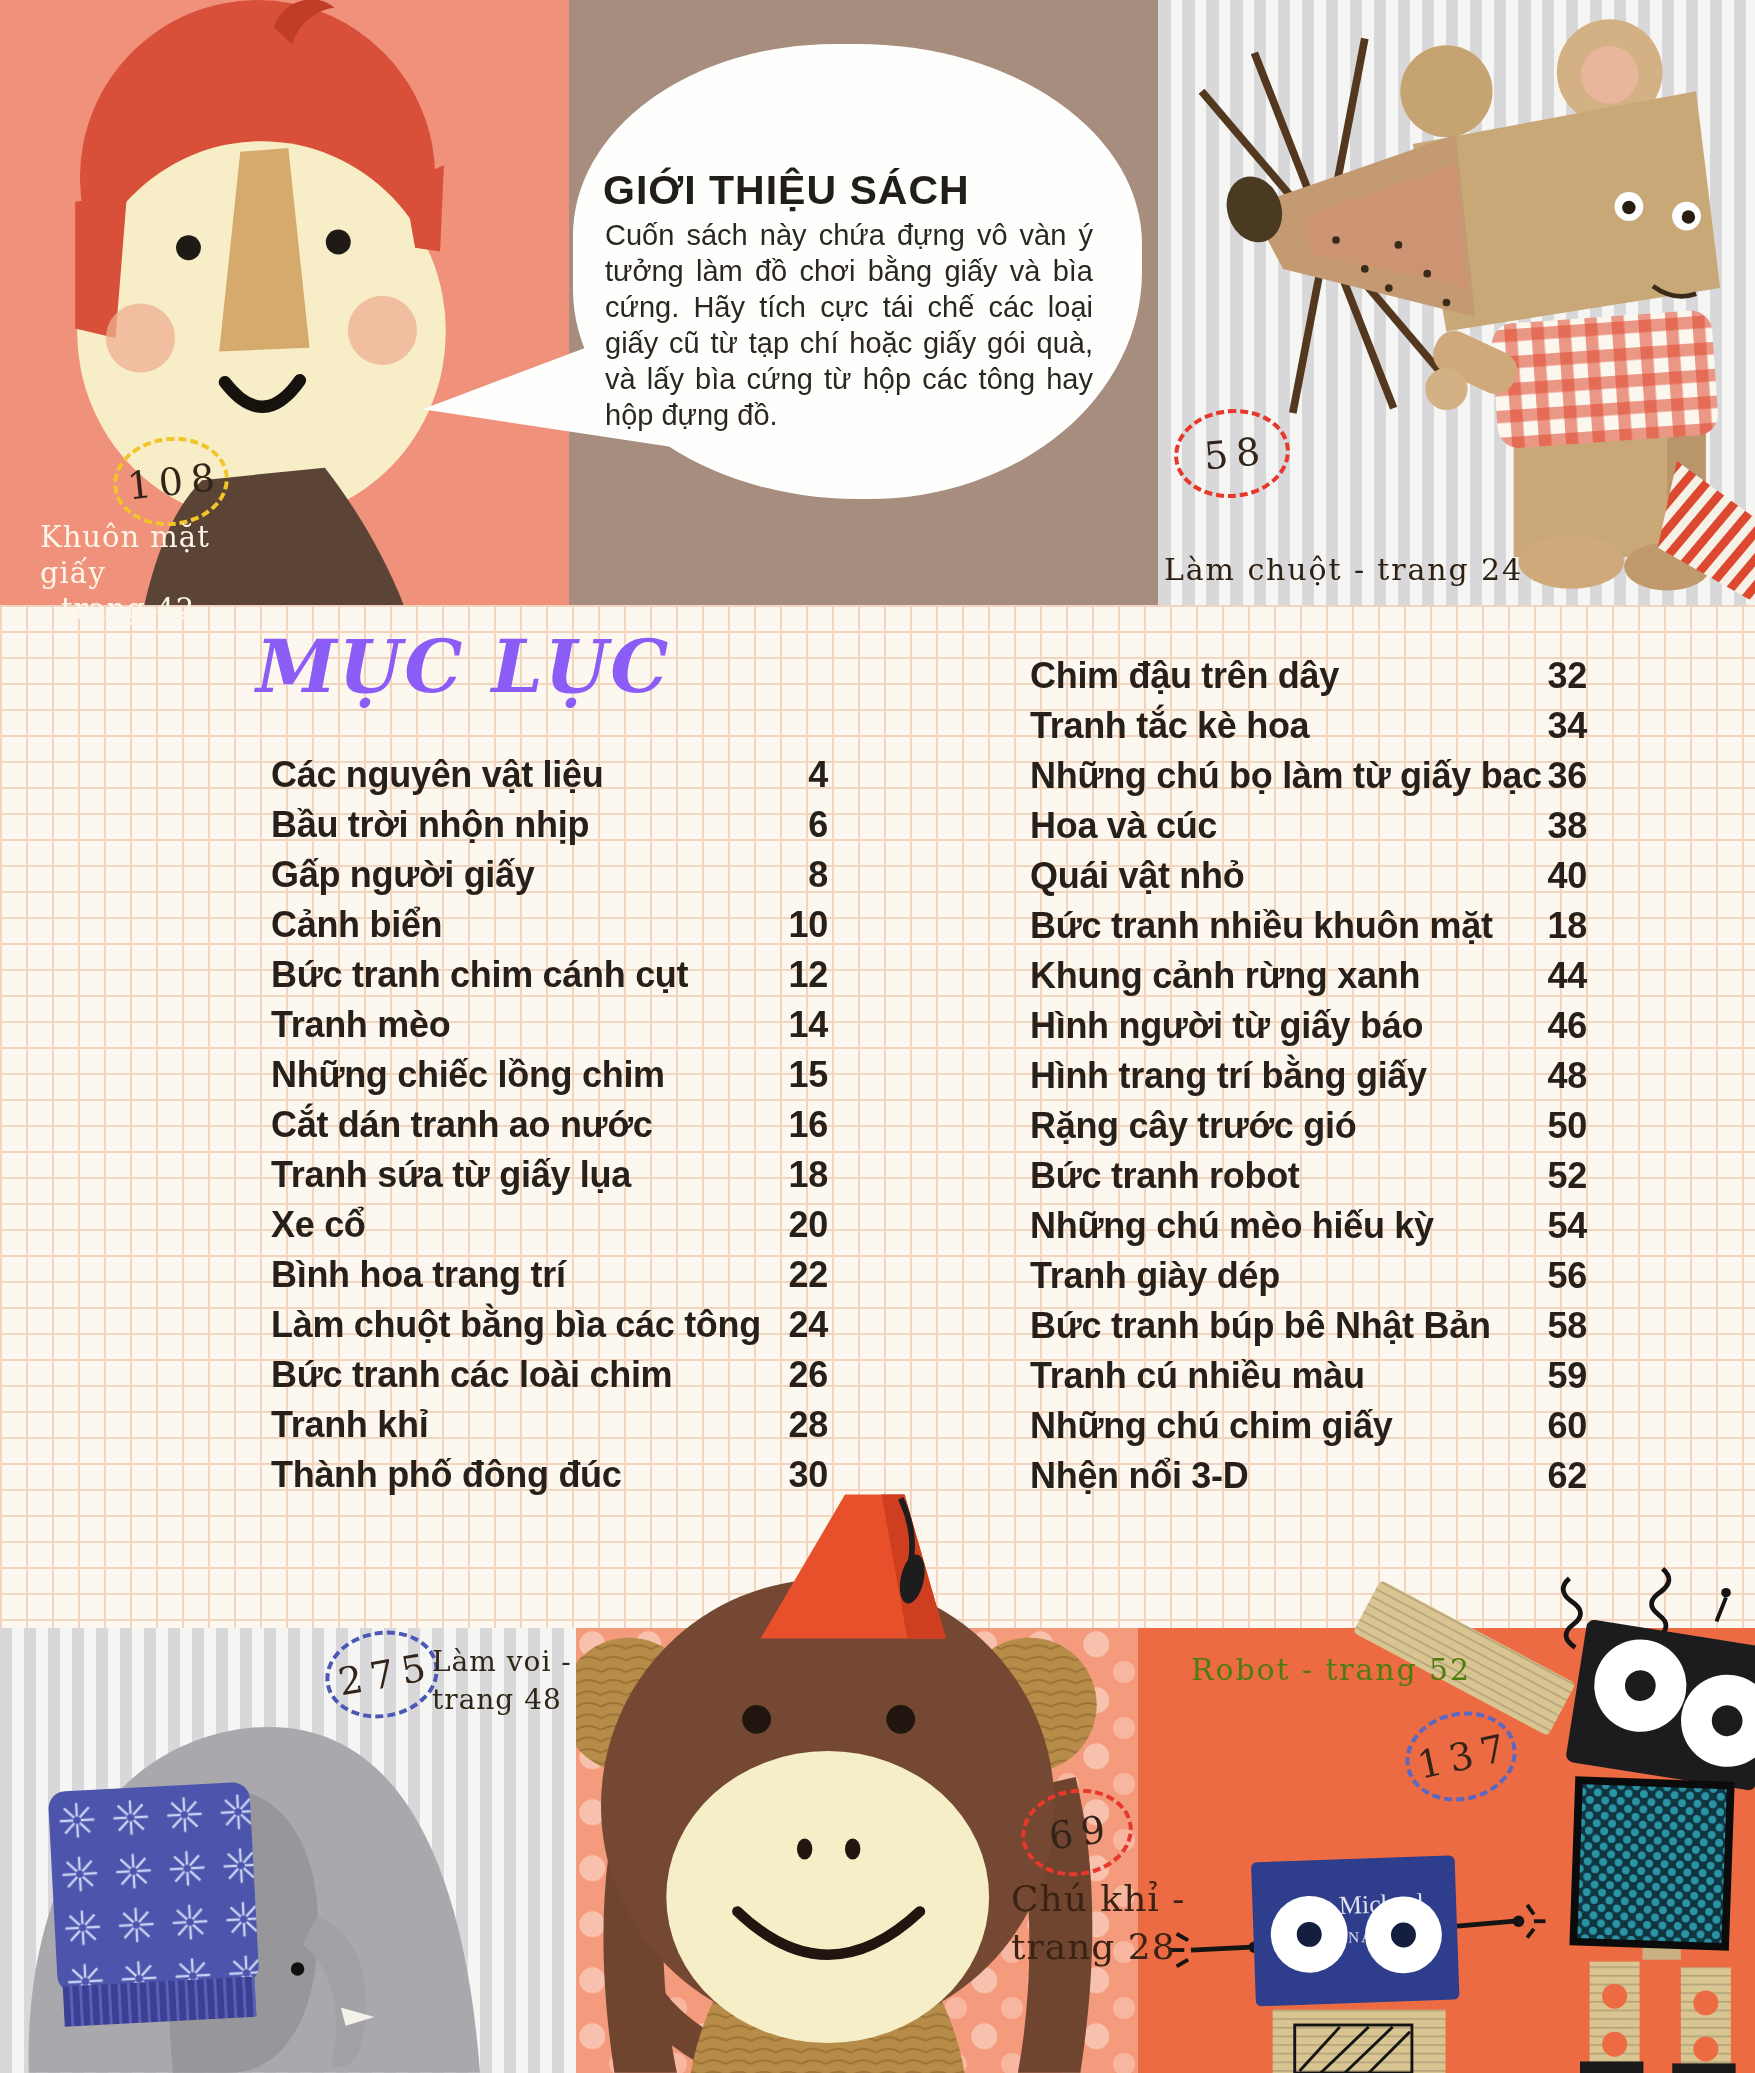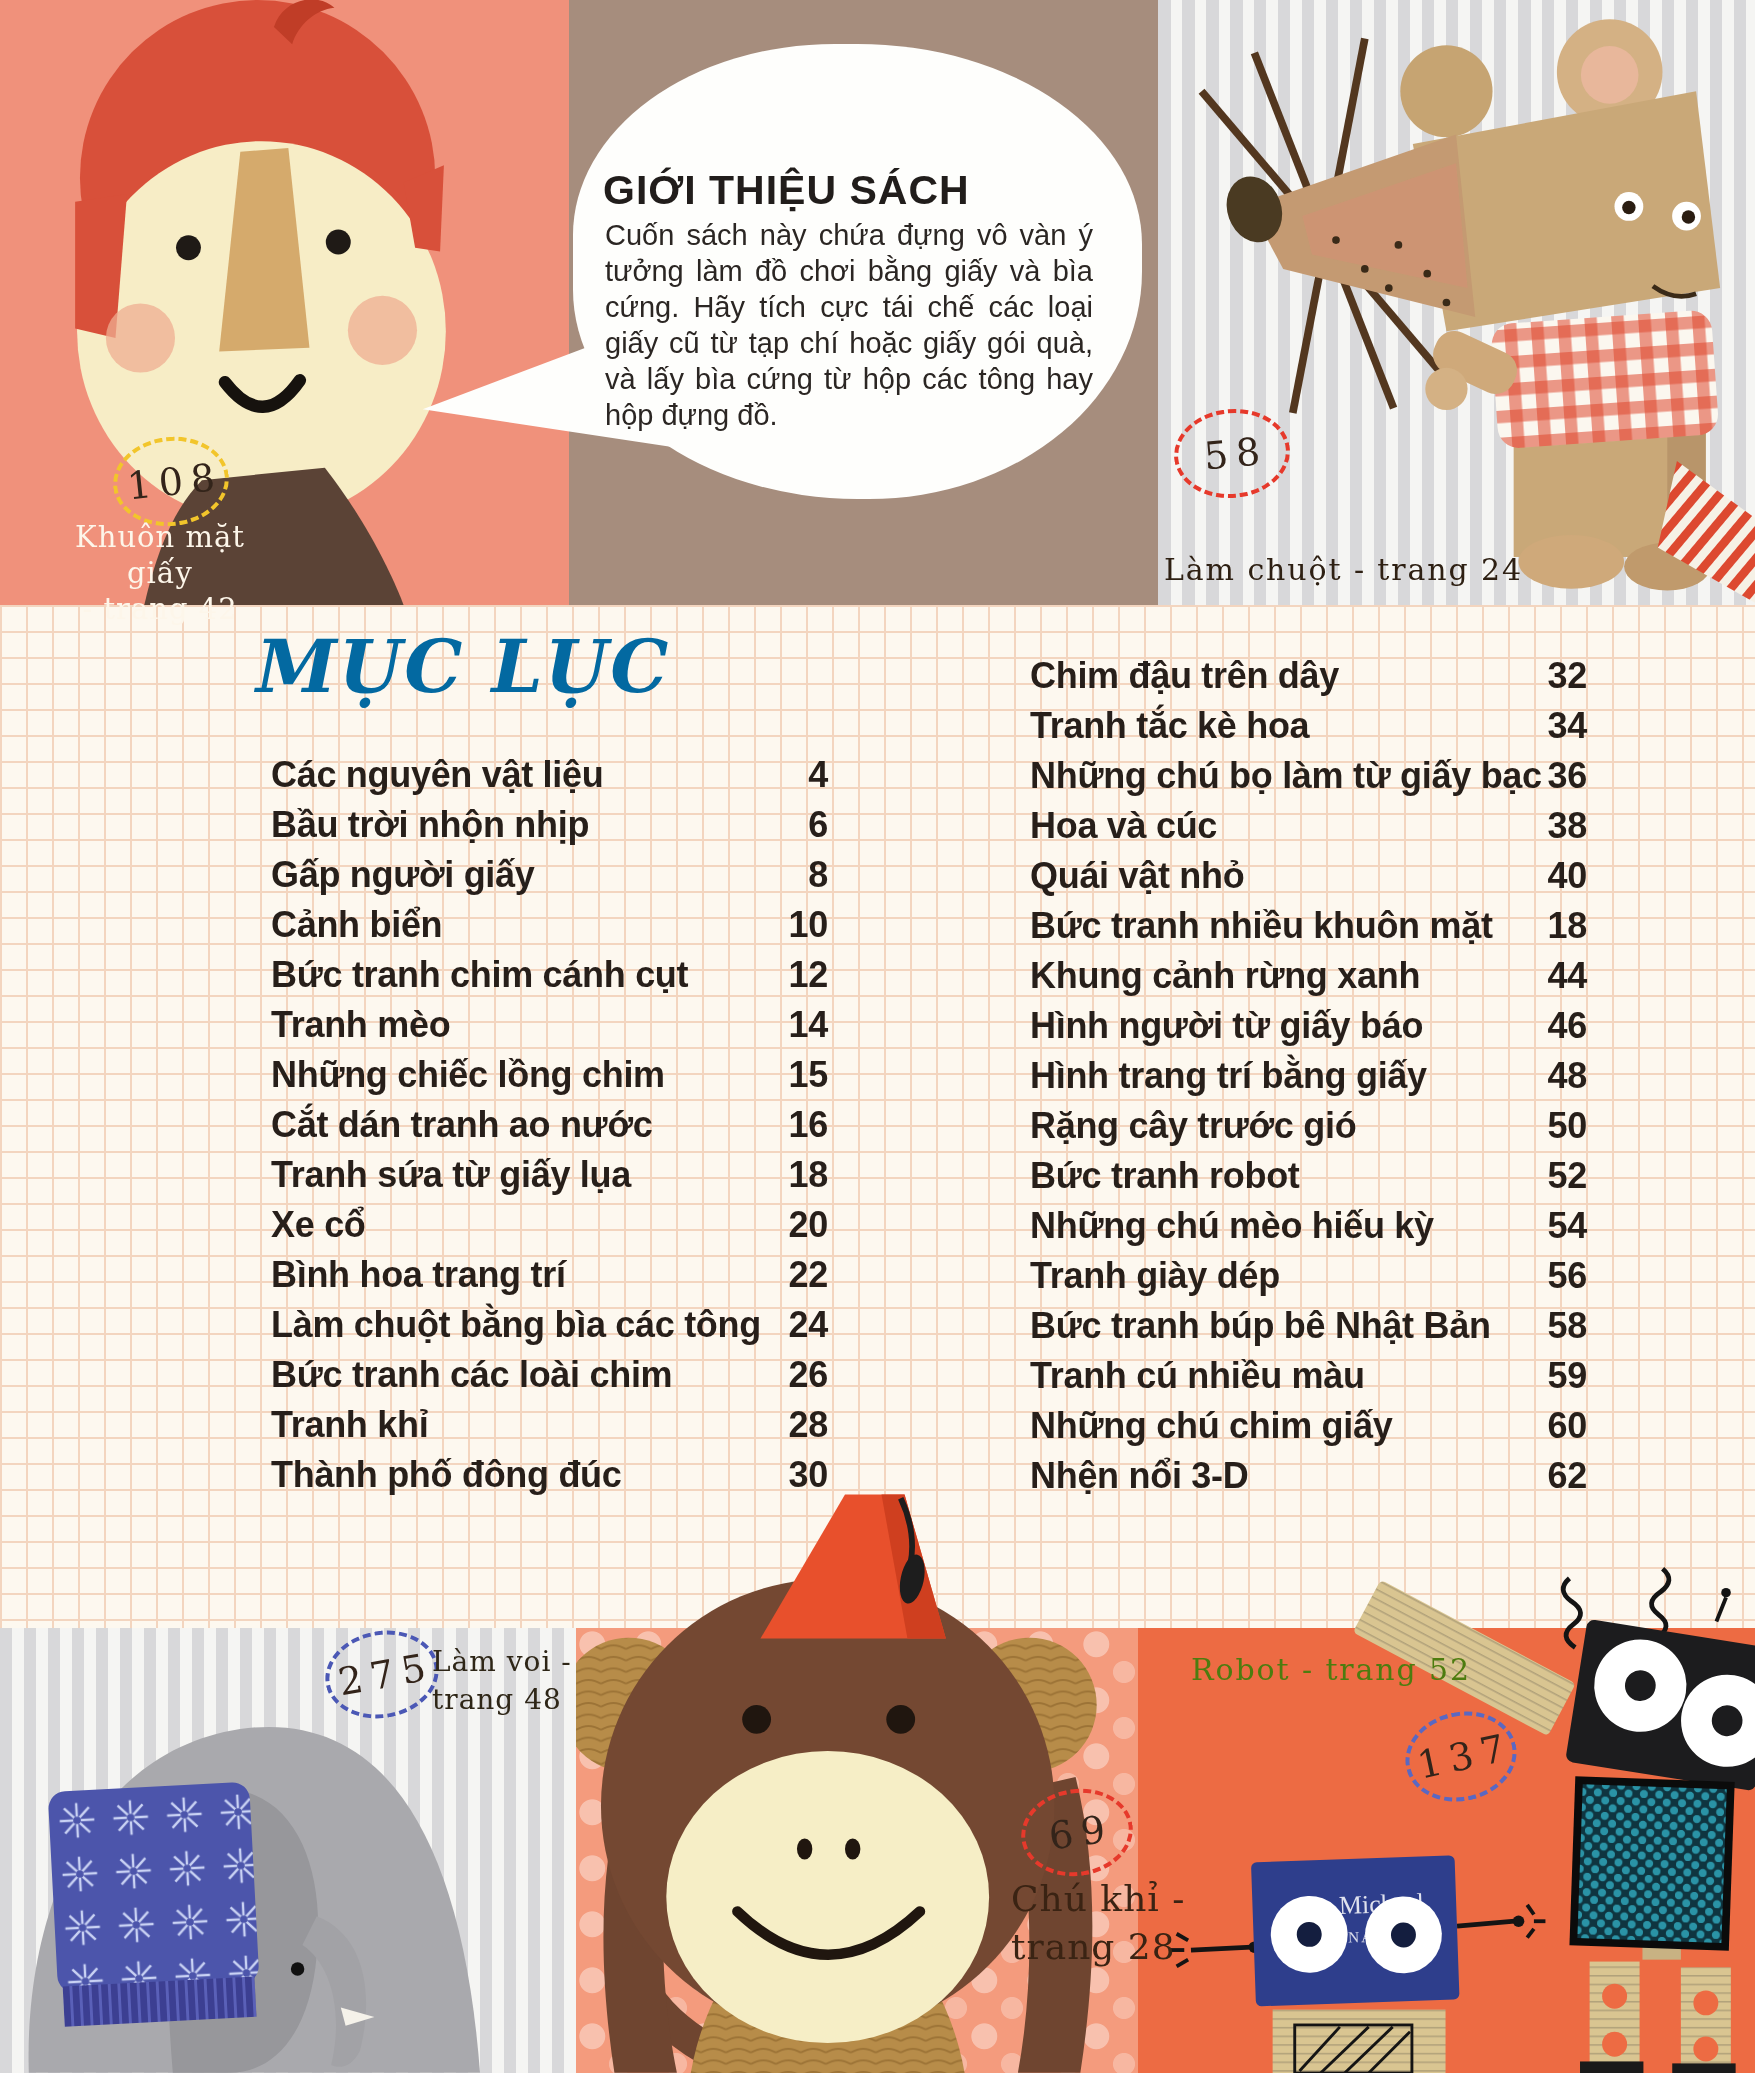--- a/index.html
+++ b/index.html
@@ -17,33 +17,33 @@
   .intro-title{left:603px;top:122px;width:500px;z-index:4;font-weight:900;font-size:41px;
     letter-spacing:1px;color:#211d1b;margin-top:45px;}
   .intro-body{left:605px;top:217px;width:488px;z-index:4;font-size:29px;line-height:36px;
     text-align:justify;color:#2b2623;}
 
   
   .badge{display:flex;align-items:center;justify-content:center;border:4.8px dashed #e6392b;
     border-radius:50%;font-family:"DejaVu Serif",serif;color:#33241a;font-size:38px;z-index:6;}
   .badge span{letter-spacing:7.7px;margin-left:7.7px;}
   .hand{font-family:"DejaVu Serif",serif;z-index:6;}
-  .cap-boy{left:40px;top:519px;width:240px;text-align:center;color:#fdf6ea;font-size:29px;line-height:36px;letter-spacing:1px;}
+  .cap-boy{left:40px;top:519px;width:240px;color:#fdf6ea;font-size:29px;line-height:36px;letter-spacing:1px;}
   .cap-mouse{left:1164px;top:515px;color:#2e2013;font-size:30px;letter-spacing:1.9px;margin-top:37px;}
   .cap-eleph{left:432px;top:1643px;color:#2e2617;font-size:28px;line-height:38px;letter-spacing:1px;}
   .cap-monkey{left:1011px;top:1875px;color:#3a2313;font-size:36px;line-height:48px;letter-spacing:1px;}
   .cap-robot{left:1191px;top:1652px;color:#4d7c0f;font-size:30px;letter-spacing:1.9px;}
 
   
   .grid-paper{left:0;top:605px;width:1755px;height:1023px;background-color:#fdf8ef;
     background-image:linear-gradient(#f3d5bf 1.9px,transparent 1.9px),
                      linear-gradient(90deg,#f3d5bf 1.9px,transparent 1.9px);
     background-size:26px 26px;}
   .toc-title{left:256px;top:623px;font-family:"DejaVu Serif",serif;font-style:italic;font-weight:700;
-    font-size:73px;color:#0369a1;letter-spacing:1.9px;z-index:2;}
+    font-size:73px;color:#8b5cf6;letter-spacing:1.9px;z-index:2;}
   .toc-col{display:flex;flex-direction:column;z-index:2;}
   .toc-col-left{left:271px;top:754px;width:557px;}
   .toc-col-right{left:1030px;top:655px;width:557px;}
   .trow{display:flex;justify-content:space-between;align-items:flex-start;height:50px;}
   .tt,.tp{font-weight:bold;font-size:36px;color:#271f1a;letter-spacing:-0.3px;white-space:nowrap;}
 
   
   .panel-eleph{left:0;top:1628px;width:576px;height:445px;overflow:hidden;
     background:repeating-linear-gradient(90deg,#d8d8da 0 12.5px,#f5f5f3 12.5px 24px);}
   .panel-monkey{left:576px;top:1628px;width:562px;height:445px;overflow:hidden;

